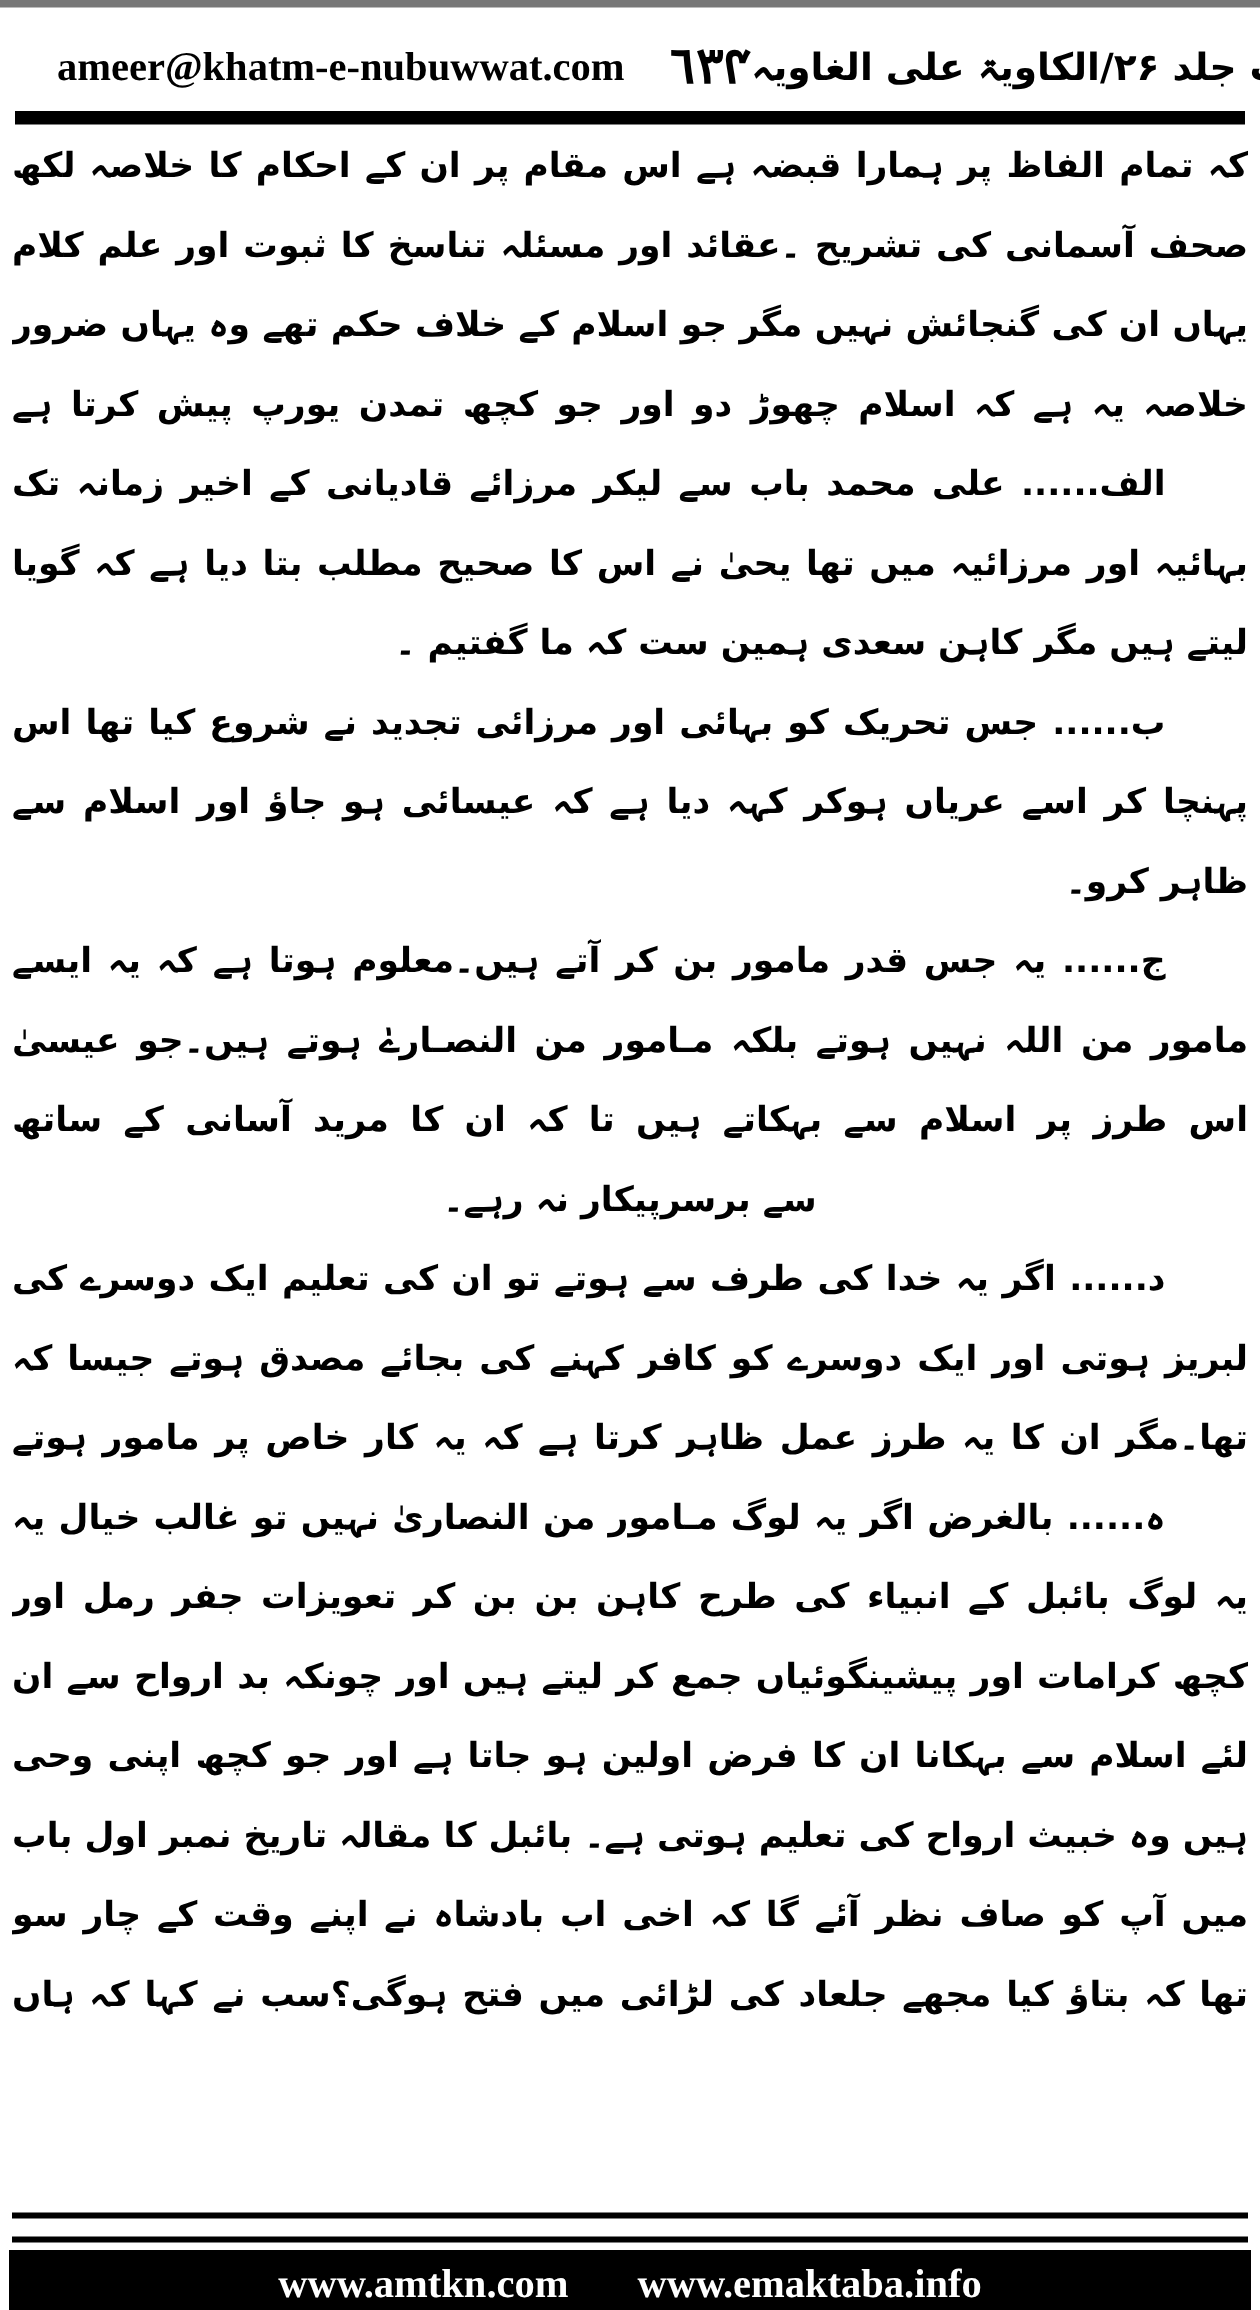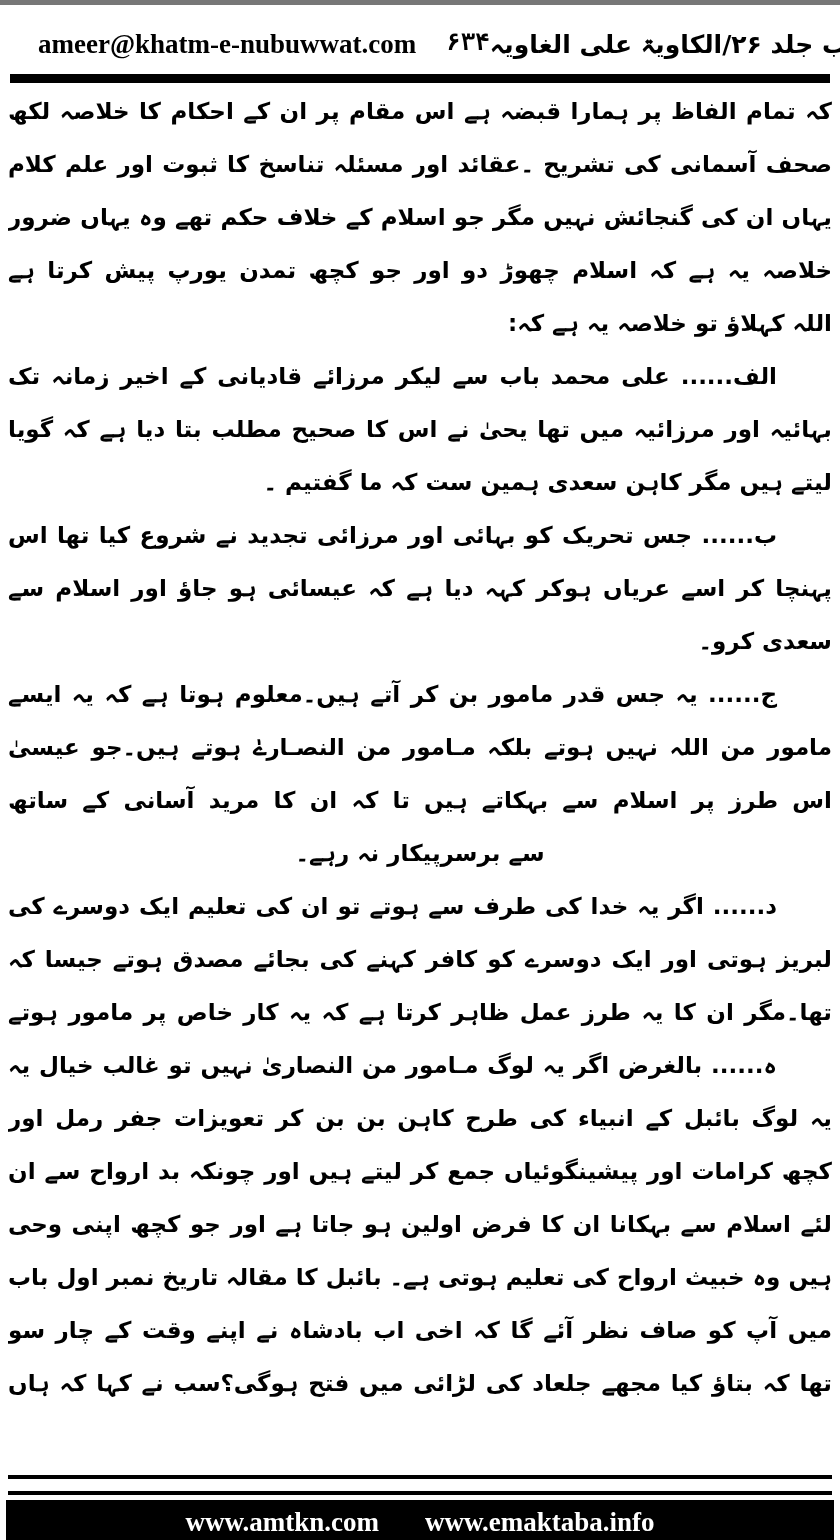--- a/index.html
+++ b/index.html
@@ -8,22 +8,22 @@
     position:relative; overflow:hidden;
     font-family:"DejaVu Sans", sans-serif; color:#000;
   }
   
   .hdr { display:flex; align-items:center; padding:14px 12px 0 38px; height:50px; }
   .email {
     font-family:"Liberation Serif", serif; font-weight:bold; font-size:27px;
     white-space:nowrap;
   }
   .pgnum {
-    font-weight:bold; font-size:24px; margin-left:30px; line-height:1;
-    font-family:Liberation Mono, monospace;
+    font-weight:bold; font-size:31px; margin-left:30px; line-height:1;
+    font-family:Liberation Serif, serif;
   }
   .hdr-title {
     margin-left:auto; font-weight:bold; font-size:25px; direction:rtl;
     white-space:nowrap;
   }
   .toprule { height:9px; background:#000; margin:5px 10px 0 10px; }
   
   .body { padding:2px 8px 0 8px; }
   .line {
     height:53px; line-height:53px; font-size:23px; font-weight:bold;
@@ -59,27 +59,26 @@
     <div class="hdr-title" dir="rtl">احتساب جلد ۲۶/الکاویۃ علی الغاویہ</div>
   </header>
 
   <div class="toprule"></div>
 
   <main class="body" id="body-lines">
       <div class="line align-justify" dir="rtl">کہ تمام الفاظ پر ہمارا قبضہ ہے اس مقام پر ان کے احکام کا خلاصہ لکھ دیا گیا ہے۔ ورنہ ان کے</div>
       <div class="line align-justify" dir="rtl">صحف آسمانی کی تشریح ۔عقائد اور مسئلہ تناسخ کا ثبوت اور علم کلام دوسرے مسائل اتنے ہیں کہ</div>
       <div class="line align-justify" dir="rtl">یہاں ان کی گنجائش نہیں مگر جو اسلام کے خلاف حکم تھے وہ یہاں ضرور پیش کیے گئے ہیں جن کا</div>
       <div class="line align-justify" dir="rtl">خلاصہ یہ ہے کہ اسلام چھوڑ دو اور جو کچھ تمدن یورپ پیش کرتا ہے اسی کو اپنا مذہب بنا کر اہل</div>
-      <div class="line align-right" dir="rtl">اللہ کہلاؤ تو خلاصہ یہ ہے کہ:</div>
       <div class="line align-justify indent" dir="rtl">الف...... علی محمد باب سے لیکر مرزائے قادیانی کے اخیر زمانہ تک جو کچھ بھی تعلیمات</div>
       <div class="line align-justify" dir="rtl">بہائیہ اور مرزائیہ میں تھا یحیٰ نے اس کا صحیح مطلب بتا دیا ہے کہ گویا یہ لوگ کچھ نہ کچھ اسلام کا نام</div>
       <div class="line align-right" dir="rtl">لیتے ہیں مگر کاہن سعدی ہمین ست کہ ما گفتیم ۔</div>
       <div class="line align-justify indent" dir="rtl">ب...... جس تحریک کو بہائی اور مرزائی تجدید نے شروع کیا تھا اس کو پائیہ تکمیل تک</div>
       <div class="line align-justify" dir="rtl">پہنچا کر اسے عریاں ہوکر کہہ دیا ہے کہ عیسائی ہو جاؤ اور اسلام سے دست کش ہو کر دنیاوی ترقی</div>
-      <div class="line align-right" dir="rtl">سعدی کرو۔</div>
+      <div class="line align-right" dir="rtl">ظاہر کرو۔</div>
       <div class="line align-justify indent" dir="rtl">ج...... یہ جس قدر مامور بن کر آتے ہیں۔معلوم ہوتا ہے کہ یہ ایسے ہیں کہ</div>
       <div class="line align-justify" dir="rtl">مامور من اللہ نہیں ہوتے بلکہ مـامور من النصـارےٰ ہوتے ہیں۔جو عیسیٰ اور مہدی بن کر</div>
       <div class="line align-justify" dir="rtl">اس طرز پر اسلام سے بہکاتے ہیں تا کہ ان کا مرید آسانی کے ساتھ عیسائی ہو سکے۔یا کم ازکم اس</div>
       <div class="line align-center" dir="rtl">سے برسرپیکار نہ رہے۔</div>
       <div class="line align-justify indent" dir="rtl">د...... اگر یہ خدا کی طرف سے ہوتے تو ان کی تعلیم ایک دوسرے کی تائید میں</div>
       <div class="line align-justify" dir="rtl">لبریز ہوتی اور ایک دوسرے کو کافر کہنے کی بجائے مصدق ہوتے جیسا کہ انبیائے سابقین کا دستور</div>
       <div class="line align-justify" dir="rtl">تھا۔مگر ان کا یہ طرز عمل ظاہر کرتا ہے کہ یہ کار خاص پر مامور ہوتے ہیں اور ایک دوسرے کو بھی کاٹ</div>
       <div class="line align-justify indent" dir="rtl">ہ...... بالغرض اگر یہ لوگ مـامور من النصاریٰ نہیں تو غالب خیال یہ ہے کہ</div>
       <div class="line align-justify" dir="rtl">یہ لوگ بائبل کے انبیاء کی طرح کاہن بن بن کر تعویزات جفر رمل اور نجوم یا مسمریزم کے کمالات سے</div>
       <div class="line align-justify" dir="rtl">کچھ کرامات اور پیشینگوئیاں جمع کر لیتے ہیں اور چونکہ بد ارواح سے ان کو تعلیم حاصل ہوتی ہے اس</div>

